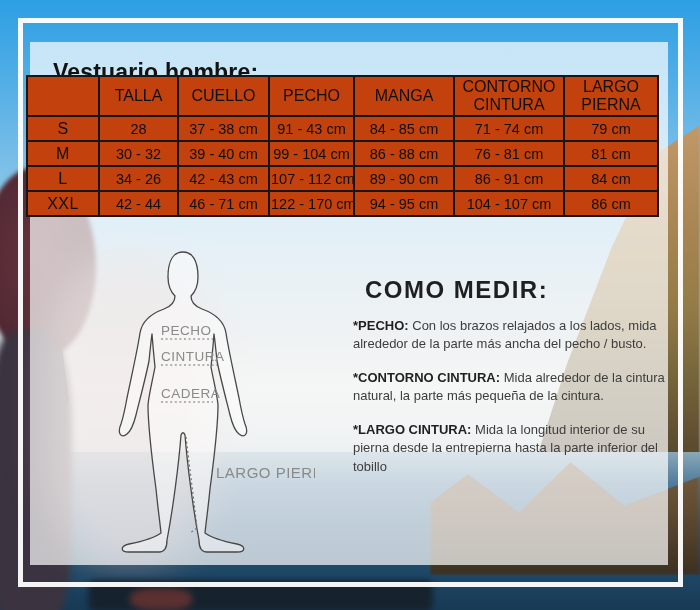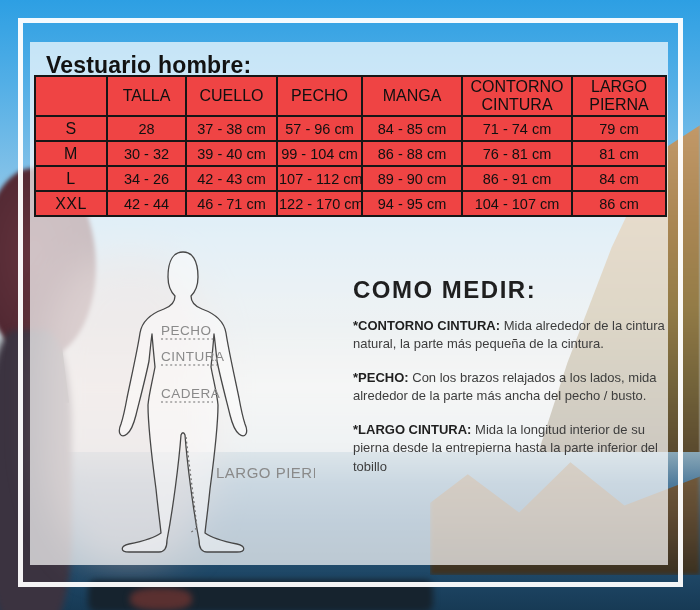--- a/index.html
+++ b/index.html
@@ -73,29 +73,29 @@
     border:5px solid rgba(255,255,255,.95);
   }
 
   
   .panel {
     left:30px; top:42px; width:638px; height:523px;
     background:rgba(255,255,255,.70);
   }
 
   .title {
-    left:38px; top:44px; margin:8px;
+    left:38px; top:44px; margin:15px;
     font-size:23px; font-weight:700; letter-spacing:.2px; color:#121212;
   }
 
   
   table.size {
-    left:34px; top:75px; position:absolute;
+    left:26px; top:75px; position:absolute;
     width:631px; border-collapse:collapse; table-layout:fixed;
-    background:#ef4444;
+    background:#c2410c;
   }
   table.size th, table.size td {
     border:2px solid #161616; text-align:center; vertical-align:middle;
     padding:0 1px; color:#101010;
   }
   table.size thead tr { height:40px; }
   table.size tbody tr { height:25px; }
   table.size th { font-size:16px; font-weight:400; line-height:1.12; }
   table.size td { font-size:14.5px; white-space:nowrap; }
   table.size td.size-col { font-size:16px; letter-spacing:.5px; }
@@ -103,21 +103,21 @@
   
   svg.figure { left:95px; top:246px; }
   .body-outline { fill:rgba(255,255,255,.45); stroke:#474747; stroke-width:1.3; stroke-linejoin:round; }
   .dotline { fill:none; stroke:#6e6e6e; stroke-width:1.2; stroke-dasharray:2 2.6; }
   .diag-label { fill:#8a8a8a; font-family:"Liberation Sans",sans-serif; font-size:13.5px; letter-spacing:.5px; }
   .diag-label-big { fill:#8a8a8a; font-family:"Liberation Sans",sans-serif; font-size:15px; letter-spacing:.5px; }
 
   
   .measure { left:353px; top:276px; width:312px; }
   .measure h2 {
-    margin:0 0 13px 0; font-size:24px; font-weight:600;
+    margin:0 0 13px 12px; font-size:24px; font-weight:600;
     letter-spacing:1.5px; color:#1f1f1f;
   }
   .measure p { margin:0 0 15px 0; font-size:13px; line-height:1.42; color:#3d3d3d; }
   .measure p b { color:#1f1f1f; font-weight:700; }
 </style>
 </head>
 <body>
 
 <div class="abs bg-sky"></div>
 <div class="abs bg-mist"></div>
@@ -156,21 +156,21 @@
       <th>MANGA</th>
       <th>CONTORNO CINTURA</th>
       <th>LARGO PIERNA</th>
     </tr>
   </thead>
   <tbody>
     <tr>
       <td class="size-col">S</td>
       <td>28</td>
       <td>37 - 38 cm</td>
-      <td>57 - 96 cm</td>
+      <td>91 - 43 cm</td>
       <td>84 - 85 cm</td>
       <td>71 - 74 cm</td>
       <td>79 cm</td>
     </tr>
     <tr>
       <td class="size-col">M</td>
       <td>30 - 32</td>
       <td>39 - 40 cm</td>
       <td>99 - 104 cm</td>
       <td>86 - 88 cm</td>
@@ -245,16 +245,16 @@
   <line class="dotline" x1="66" y1="156" x2="118" y2="156"></line>
   <path class="dotline" d="M 91 191 C 95 225 99 255 102 282 L 95 287"></path>
   <text class="diag-label" x="66" y="89">PECHO</text>
   <text class="diag-label" x="66" y="115">CINTURA</text>
   <text class="diag-label" x="66" y="152">CADERA</text>
   <text class="diag-label-big" x="121" y="232">LARGO PIERNA</text>
 </svg>
 
 <div class="abs measure">
   <h2>COMO MEDIR:</h2>
+  <p><b>*PECHO:</b><span> Con los brazos relajados a los lados, mida alrededor de la parte más ancha del pecho / busto.</span></p>
   <p><b>*CONTORNO CINTURA:</b><span> Mida alrededor de la cintura natural, la parte más pequeña de la cintura.</span></p>
-  <p><b>*PECHO:</b><span> Con los brazos relajados a los lados, mida alrededor de la parte más ancha del pecho / busto.</span></p>
   <p><b>*LARGO CINTURA:</b><span> Mida la longitud interior de su pierna desde la entrepierna hasta la parte inferior del tobillo</span></p>
 </div>
 
 </body></html>

